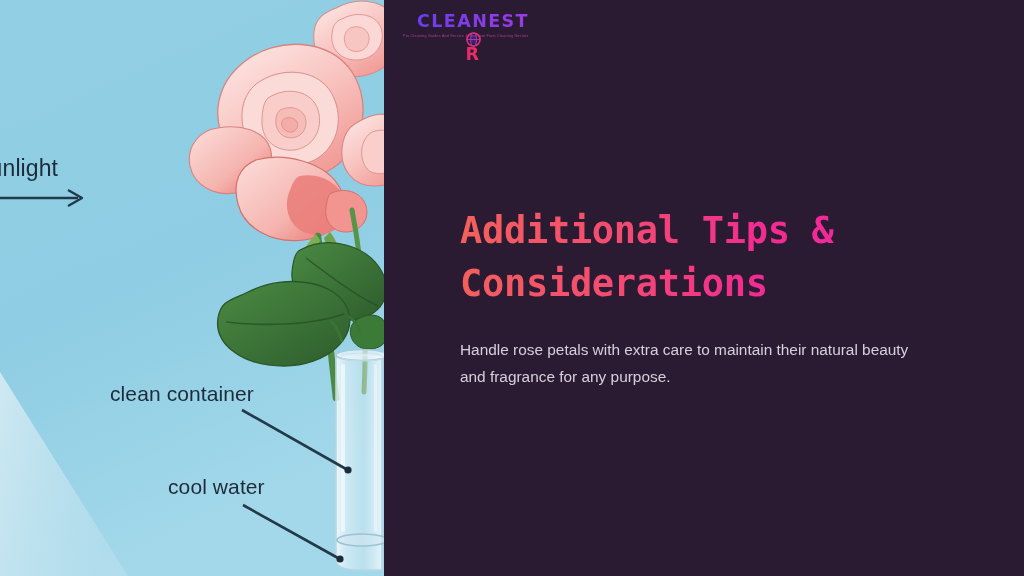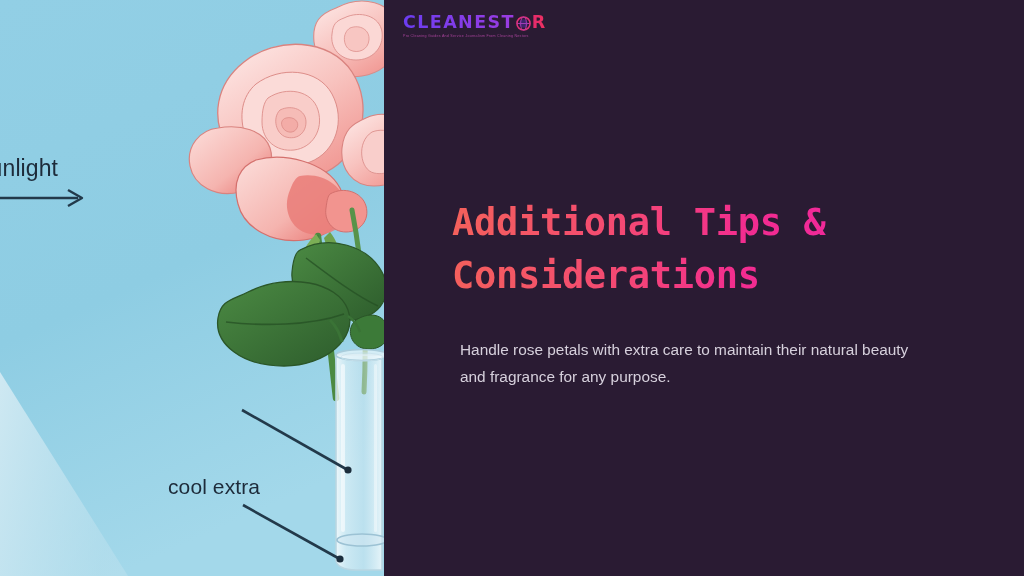--- a/index.html
+++ b/index.html
@@ -71,20 +71,21 @@
   }
   .logo-wordmark {
     display: flex;
     align-items: center;
     height: 19px;
     font-family: "DejaVu Sans", sans-serif;
     font-weight: 700;
     font-size: 17.5px;
     letter-spacing: 1.4px;
     line-height: 1;
+    flex-direction: column;
   }
   .wm-a {
     background: linear-gradient(90deg, #6b3df0 0%, #9b3ce0 100%);
     -webkit-background-clip: text;
     background-clip: text;
     color: transparent;
   }
   .wm-c {
     background: linear-gradient(90deg, #e22a6d 0%, #f0325f 100%);
     -webkit-background-clip: text;
@@ -108,21 +109,21 @@
     white-space: nowrap;
     line-height: 1.2;
   }
 
   
   .heading {
     position: absolute;
     left: 68px;
     top: 196px;
     width: 430px;
-    margin: 0;
+    margin: 8px;
     font-family: "DejaVu Sans Mono", monospace;
     font-weight: 700;
     font-size: 37px;
     line-height: 53px;
     letter-spacing: -0.3px;
     background: linear-gradient(97deg, #f4615b 0%, #f44a72 38%, #f22c90 68%, #ee27a0 100%);
     -webkit-background-clip: text;
     background-clip: text;
     color: transparent;
   }
@@ -265,22 +266,23 @@
         <line x1="242" y1="410" x2="346" y2="469" stroke="#22394a" stroke-width="2.6"></line>
         <circle cx="348" cy="470" r="3.6" fill="#1b2d3c"></circle>
 
         <line x1="243" y1="505" x2="338" y2="558" stroke="#22394a" stroke-width="2.6"></line>
         <circle cx="340" cy="559" r="3.6" fill="#1b2d3c"></circle>
       </g>
     </svg>
 
     <div class="illu-label label-sunlight">sunlight</div>
 
-
-    <div class="illu-label label-water">cool extra</div>
+    <div class="illu-label label-container">clean container</div>
+
+    <div class="illu-label label-water">cool water</div>
   </div>
 
   <div class="content">
 
     <div class="logo-block">
       <div class="logo-wordmark">
         <span class="wm-a">CLEANEST</span>
         <span class="logo-globe">
           <svg viewBox="0 0 16 16" width="15" height="15">
             <circle cx="8" cy="8" r="7" fill="none" stroke="#e0307a" stroke-width="1.7"></circle>

